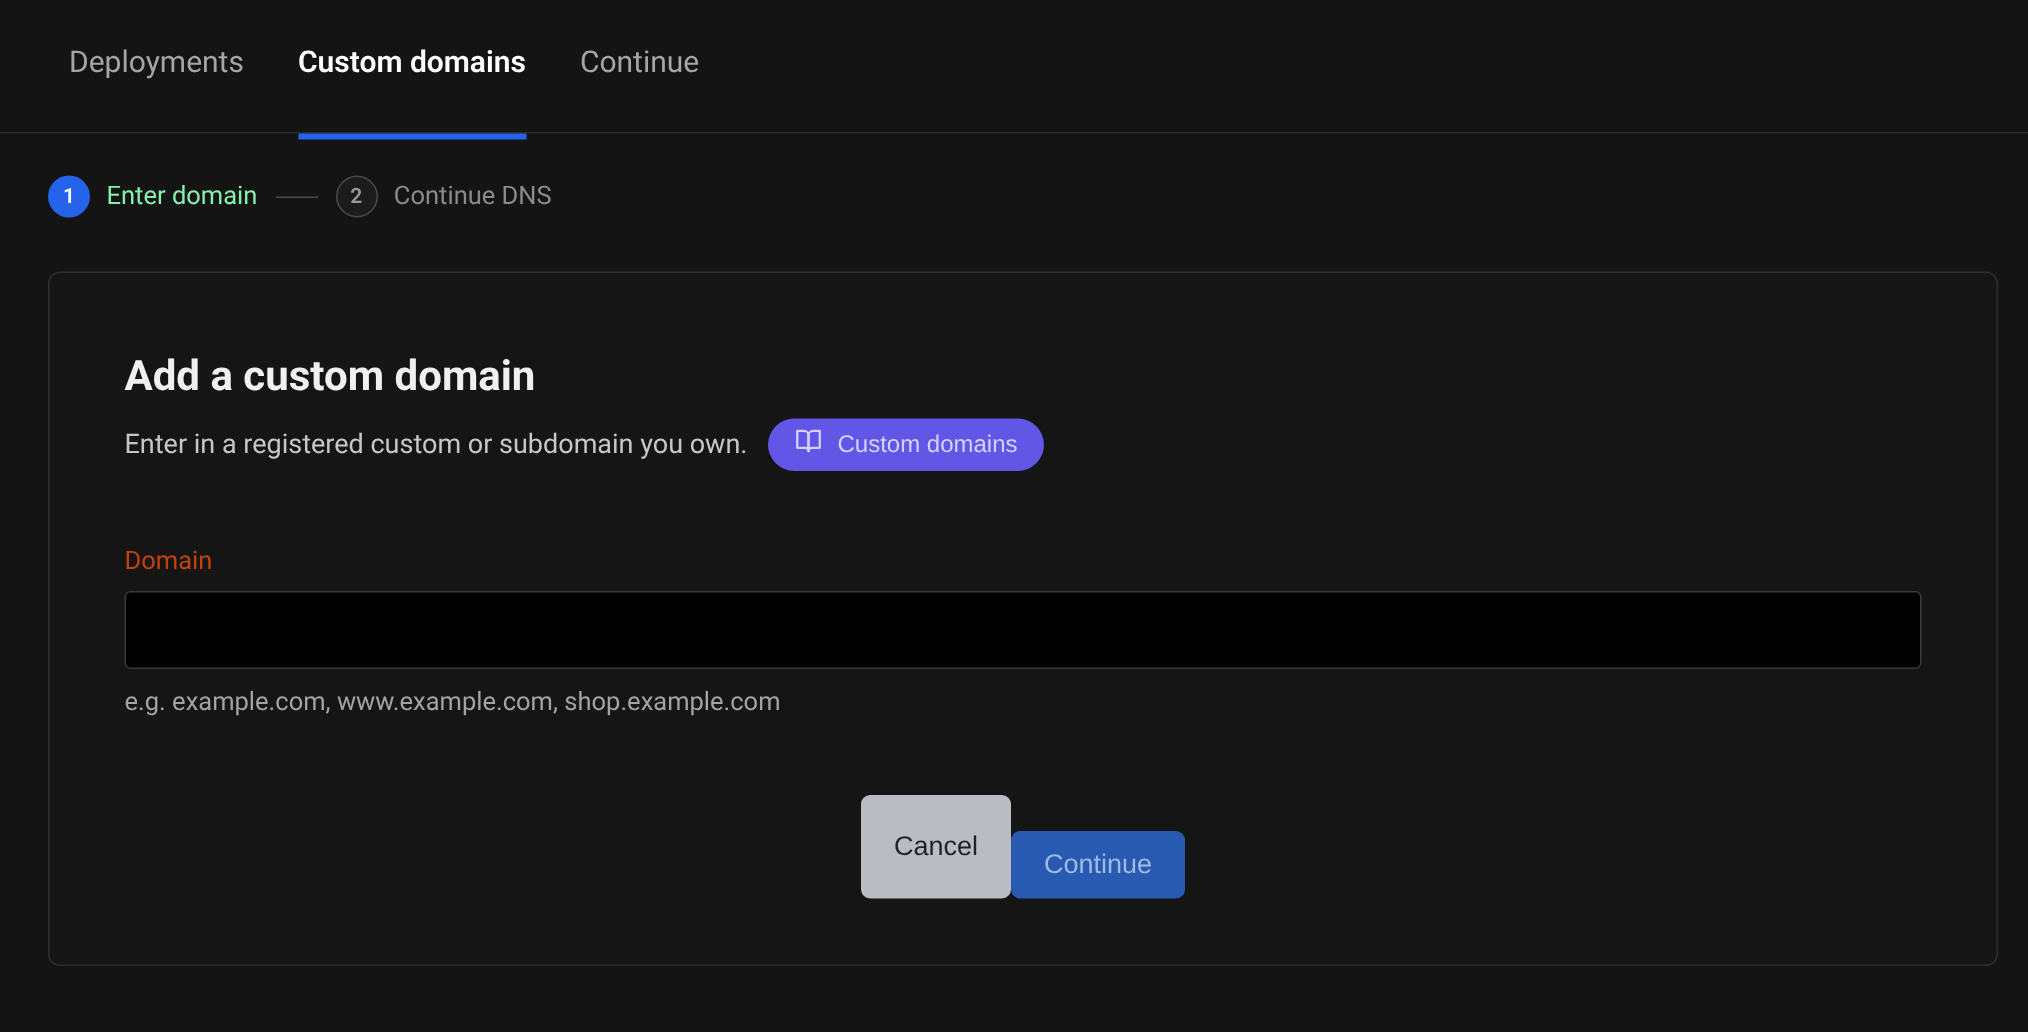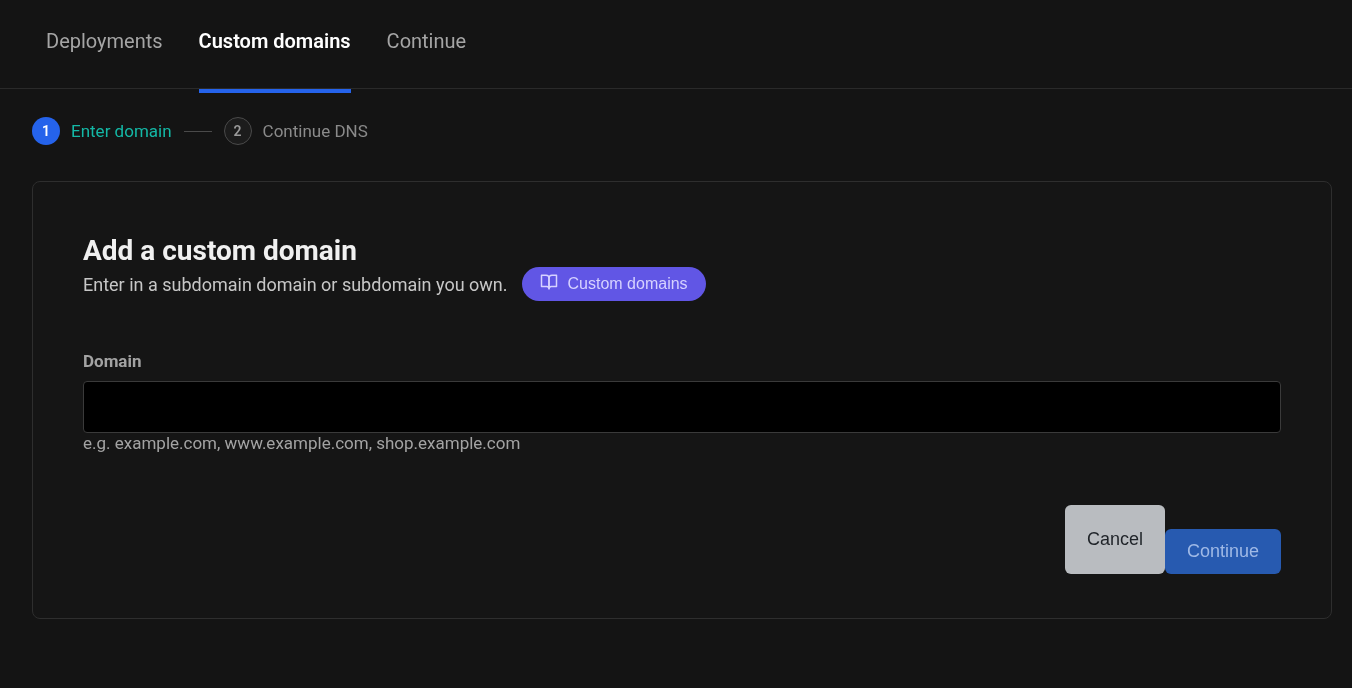--- a/index.html
+++ b/index.html
@@ -64,40 +64,41 @@
     .step-badge.active {
       background: #2563eb;
       color: #fff;
     }
     .step-badge.inactive {
       background: #1c1c1c;
       border: 1px solid #4a4a4a;
       color: #9a9a9a;
     }
     .step-label.active {
-      color: #14b8a6;
+      color: #86efac;
     }
     .step-label.inactive {
       color: #8a8a8a;
     }
     .step-divider {
       width: 28px;
       height: 1px;
       background: #4a4a4a;
     }
     .card {
       border: 1px solid #2e2e2e;
       border-radius: 8px;
       padding: 52px 50px 44px 50px;
       background: #151515;
     }
     .card-title {
       font-size: 28px;
       font-weight: 700;
       color: #f0f0f0;
+      margin-bottom: 12px;
     }
     .card-sub-row {
       display: flex;
       align-items: center;
       gap: 14px;
       margin-bottom: 50px;
     }
     .card-subtitle {
       font-size: 18px;
       color: #c7c7c7;
@@ -114,44 +115,44 @@
       cursor: pointer;
       border: none;
     }
     .pill-button svg {
       width: 18px;
       height: 18px;
       stroke: #d6d2ff;
     }
     .field-label {
       font-size: 17px;
-      color: #a3a3a3;
-      font-weight: 700;
+      color: #c2410c;
+      font-weight: 400;
       margin-bottom: 10px;
       display: block;
     }
     .domain-input {
       width: 100%;
       height: 52px;
       background: #000000;
       border: 1px solid #3a3a3a;
       border-radius: 4px;
       color: #fff;
       font-size: 16px;
       padding: 0 12px;
       outline: none;
     }
     .hint {
       font-size: 17px;
       color: #a3a3a3;
-      margin-top: 0;
+      margin-top: 12px;
     }
     .button-row {
       display: flex;
-      justify-content: flex-end;
+      justify-content: center;
       margin-top: 52px;
     }
     .btn {
       padding: 12px 22px;
       font-size: 18px;
       border-radius: 6px;
       border: none;
       cursor: pointer;
       font-weight: 400;
     }
@@ -184,21 +185,21 @@
     <div class="step-divider"></div>
     <div class="step">
       <div class="step-badge inactive">2</div>
       <div class="step-label inactive">Continue DNS</div>
     </div>
   </div>
 
   <div class="card">
     <h1 class="card-title">Add a custom domain</h1>
     <div class="card-sub-row">
-      <div class="card-subtitle">Enter in a subdomain domain or subdomain you own.</div>
+      <div class="card-subtitle">Enter in a registered custom or subdomain you own.</div>
       <button class="pill-button">
         <span>
           <svg viewBox="0 0 24 24" fill="none" stroke="currentColor" stroke-width="2" stroke-linecap="round" stroke-linejoin="round">
             <path d="M2 3h6a4 4 0 0 1 4 4v14a3 3 0 0 0-3-3H2z"></path>
             <path d="M22 3h-6a4 4 0 0 0-4 4v14a3 3 0 0 1 3-3h7z"></path>
           </svg>
         </span>
         <span>Custom domains</span>
       </button>
     </div>

